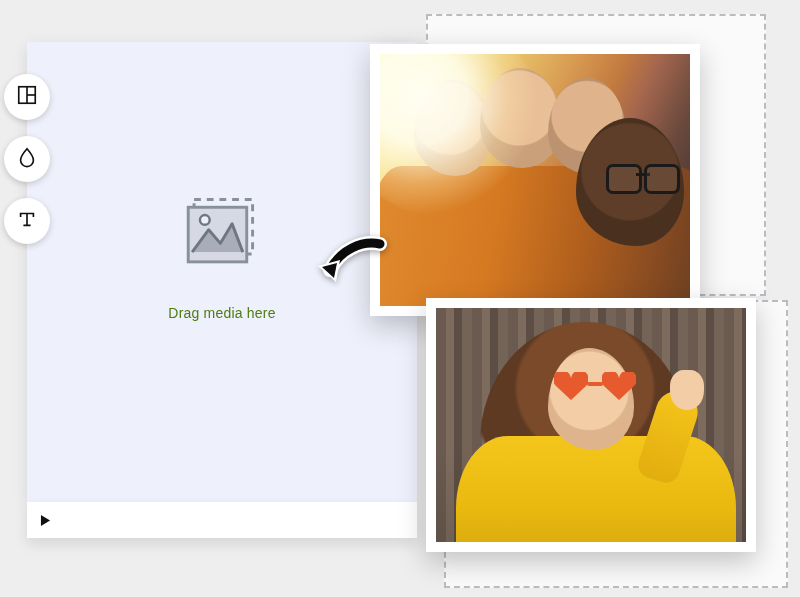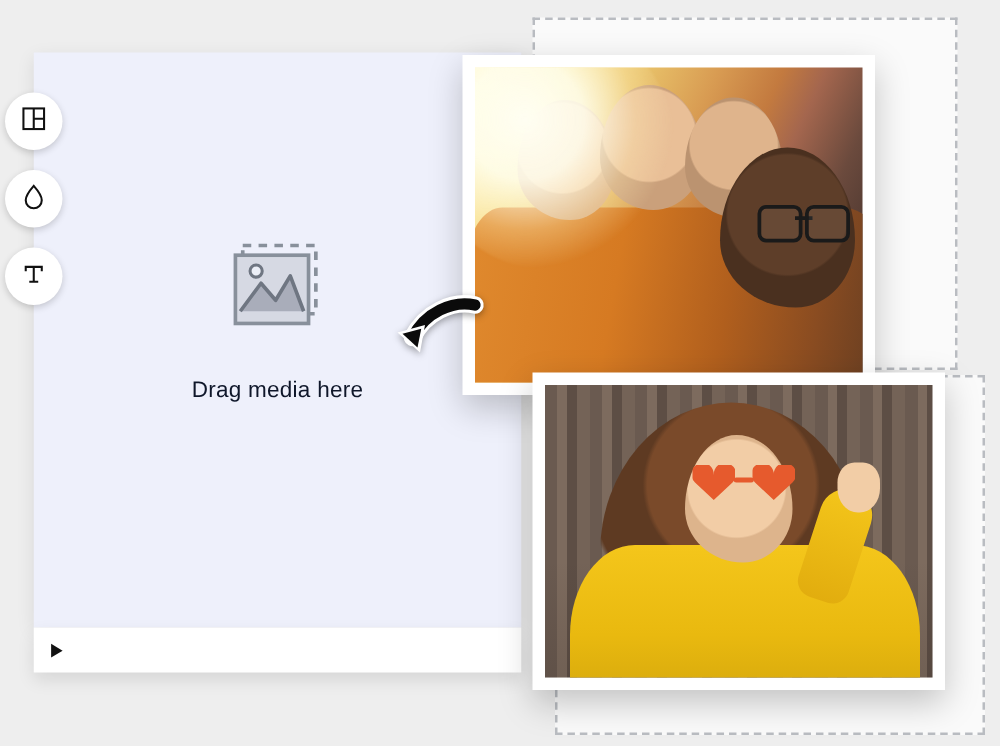--- a/index.html
+++ b/index.html
@@ -27,22 +27,22 @@
     transform: translate(-50%, -62%);
     display: flex;
     flex-direction: column;
     align-items: center;
   }
   .drop-icon {
     width: 78px; height: 78px;
   }
   .drop-label {
     margin-top: 34px;
-    font-size: 18px;
-    color: #0f172a;
+    font-size: 14px;
+    color: #4d7c0f;
     letter-spacing: .2px;
   }
 
   .play-strip {
     position: absolute;
     left: 27px;
     top: 502px;
     width: 390px;
     height: 36px;
     background: #ffffff;

